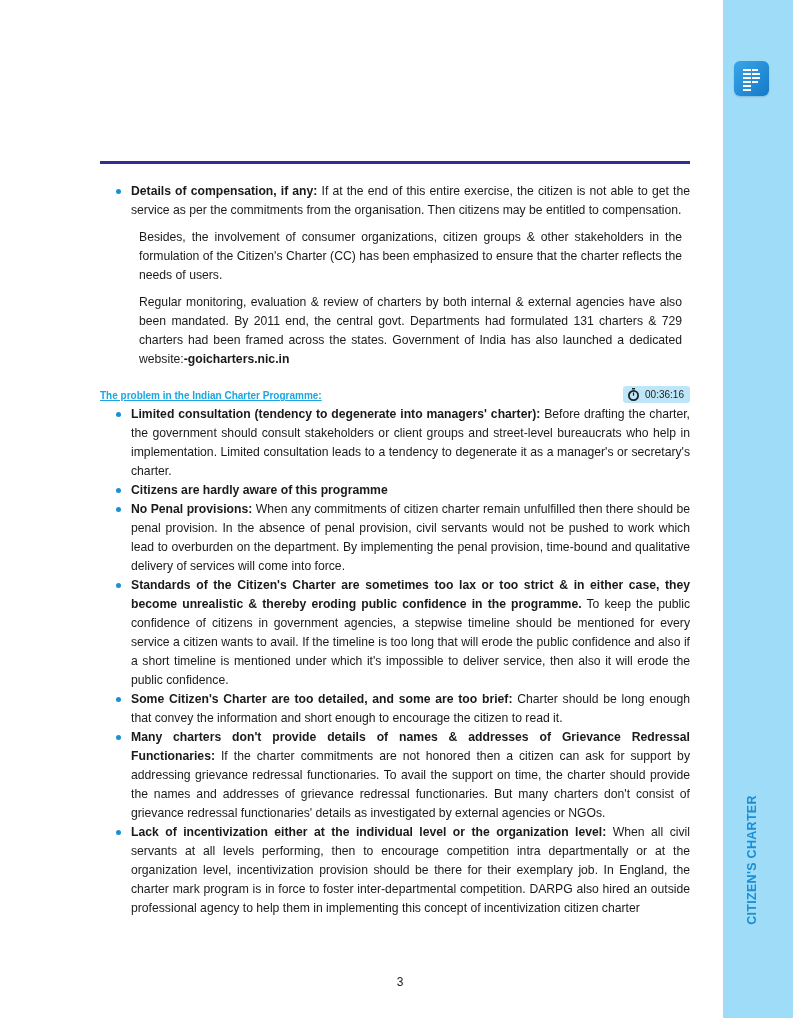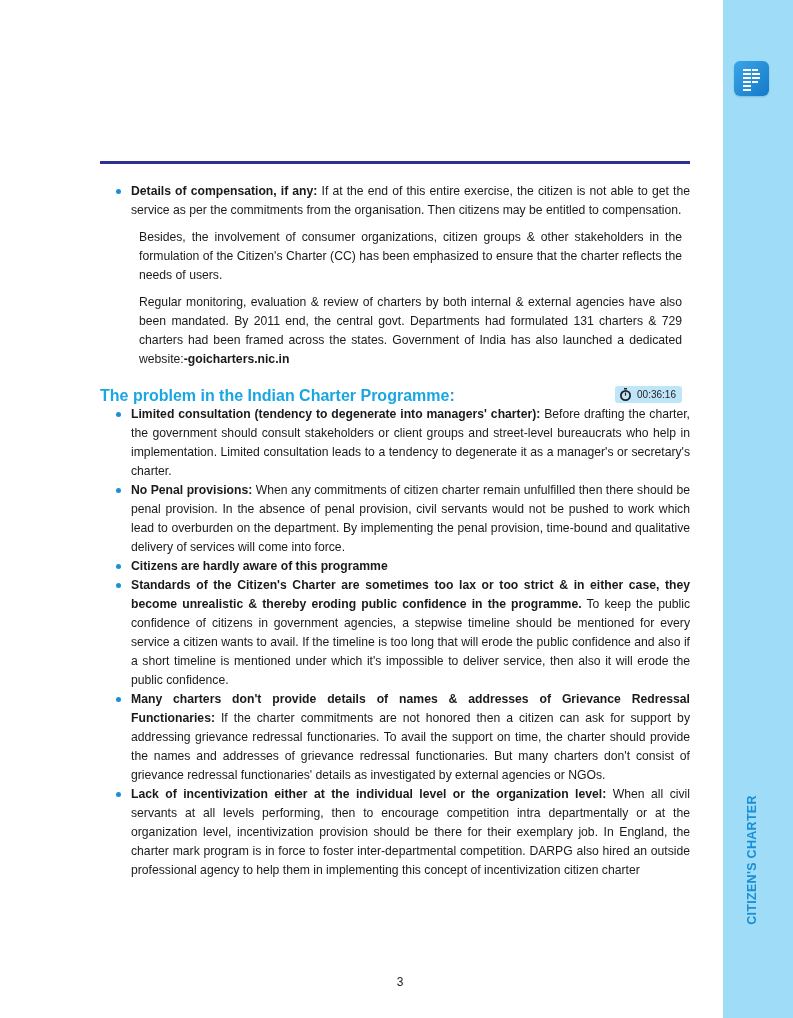--- a/index.html
+++ b/index.html
@@ -12,22 +12,22 @@
   .side-title { position:absolute; left:752px; top:860px; transform:translate(-50%,-50%) rotate(-90deg);
                 white-space:nowrap; color:#1a8fd6; font-weight:bold; font-size:12.5px; letter-spacing:0.3px; }
   .rule { position:absolute; left:100px; top:161px; width:590px; height:3px; background:#2e3192; }
   .content { position:absolute; left:100px; top:182px; width:590px; font-size:12.2px; line-height:19px; }
   ul { margin:0; padding:0; list-style:none; }
   li { position:relative; padding-left:31px; text-align:justify; }
   li::before { content:""; position:absolute; left:16px; top:7px; width:5px; height:5px; border-radius:50%; background:#1a8fd6; }
   p.sub { margin:8px; padding-left:31px; text-align:justify; }
   b { font-weight:bold; }
   .heading-row { position:relative; margin-top:17px; height:19px; }
-  .heading { color:#1aa6e0; font-weight:bold; font-size:16px; }
-  .timer { position:absolute; right:8px; top:0; height:17px; padding:0 6px 0 4px; background:#bfe6f8;
+  .heading { color:#1aa6e0; font-weight:bold; font-size:10px;text-decoration:underline; }
+  .timer { position:absolute; right:0; top:0; height:17px; padding:0 6px 0 4px; background:#bfe6f8;
            border-radius:3px; display:flex; align-items:center; gap:5px; font-size:10px; color:#222; }
   .page-num { position:absolute; left:400px; top:975px; transform:translateX(-50%); font-size:12px; color:#222; }
 </style>
 </head>
 <body>
 
 <div class="sidebar"></div>
 <div class="logo">
   <svg width="35" height="35" viewBox="0 0 35 35">
     <g fill="#ffffff">
@@ -62,21 +62,22 @@
         <rect x="5" y="0" width="3" height="1.5" fill="#222"></rect>
         <circle cx="6.5" cy="7.5" r="4.6" fill="none" stroke="#222" stroke-width="1.8"></circle>
         <rect x="5.9" y="4.5" width="1.2" height="3.2" fill="#222"></rect>
       </svg>
       <span>00:36:16</span>
     </div>
   </div>
 
   <ul>
     <li><b>Limited consultation (tendency to degenerate into managers' charter):</b><span> Before drafting the charter, the government should consult stakeholders or client groups and street-level bureaucrats who help in implementation. Limited consultation leads to a tendency to degenerate it as a manager's or secretary's charter.</span></li>
+    <li><b>Citizens are hardly aware of this programme</b><span></span></li>
     <li><b>No Penal provisions:</b><span> When any commitments of citizen charter remain unfulfilled then there should be penal provision. In the absence of penal provision, civil servants would not be pushed to work which lead to overburden on the department. By implementing the penal provision, time-bound and qualitative delivery of services will come into force.</span></li>
-    <li><b>Citizens are hardly aware of this programme</b><span></span></li>
     <li><b>Standards of the Citizen's Charter are sometimes too lax or too strict &amp; in either case, they become unrealistic &amp; thereby eroding public confidence in the programme.</b><span> To keep the public confidence of citizens in government agencies, a stepwise timeline should be mentioned for every service a citizen wants to avail. If the timeline is too long that will erode the public confidence and also if a short timeline is mentioned under which it's impossible to deliver service, then also it will erode the public confidence.</span></li>
+    <li><b>Some Citizen's Charter are too detailed, and some are too brief:</b><span> Charter should be long enough that convey the information and short enough to encourage the citizen to read it.</span></li>
     <li><b>Many charters don't provide details of names &amp; addresses of Grievance Redressal Functionaries:</b><span> If the charter commitments are not honored then a citizen can ask for support by addressing grievance redressal functionaries. To avail the support on time, the charter should provide the names and addresses of grievance redressal functionaries. But many charters don't consist of grievance redressal functionaries' details as investigated by external agencies or NGOs.</span></li>
     <li><b>Lack of incentivization either at the individual level or the organization level:</b><span> When all civil servants at all levels performing, then to encourage competition intra departmentally or at the organization level, incentivization provision should be there for their exemplary job. In England, the charter mark program is in force to foster inter-departmental competition. DARPG also hired an outside professional agency to help them in implementing this concept of incentivization citizen charter</span></li>
   </ul>
 </div>
 
 <div class="page-num">3</div>
 
 </body></html>

